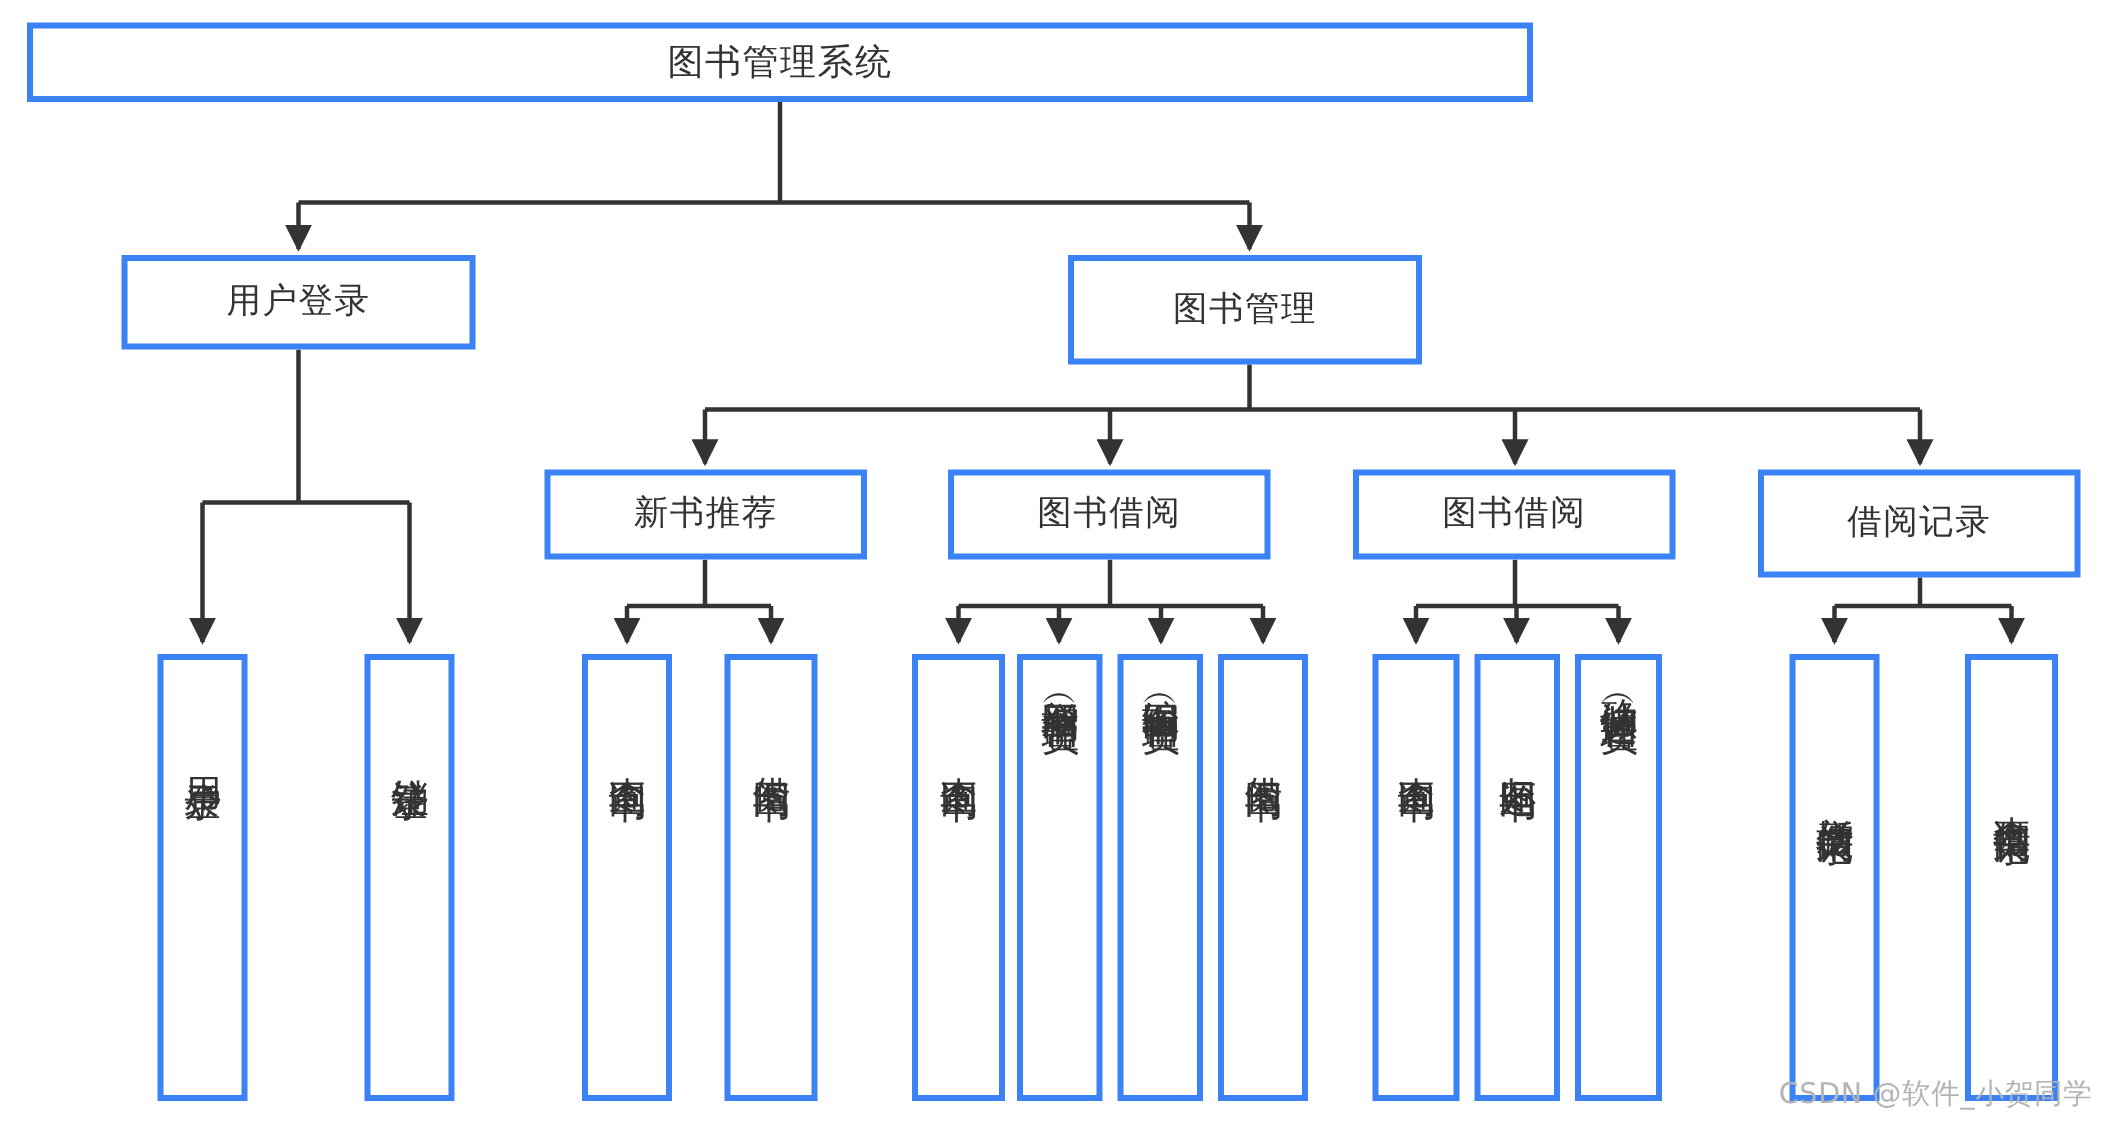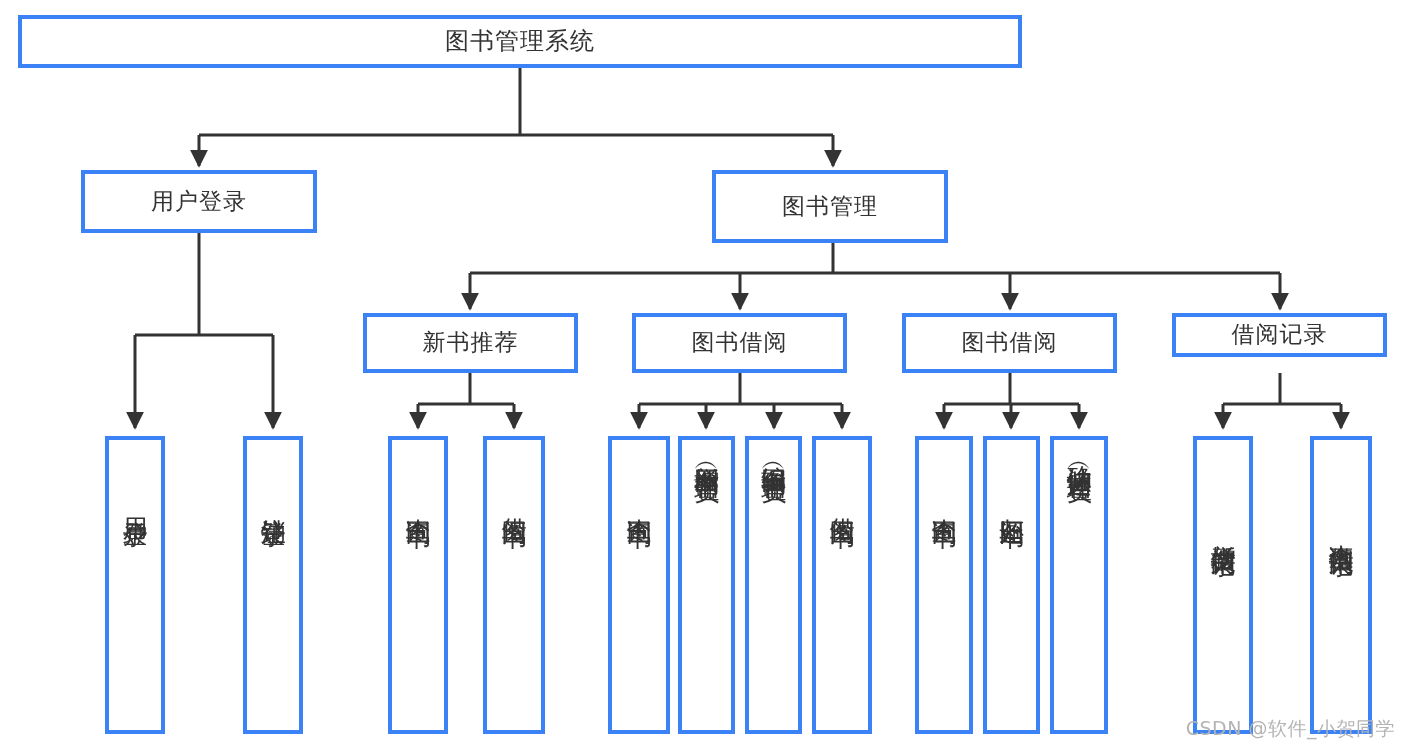--- a/index.html
+++ b/index.html
@@ -151,21 +151,21 @@
 
   <div class="node horiz" style="left:363px; top:313px; width:215px; height:60px;">
     <span class="label">新书推荐</span>
   </div>
   <div class="node horiz" style="left:632px; top:313px; width:215px; height:60px;">
     <span class="label">图书借阅</span>
   </div>
   <div class="node horiz" style="left:902px; top:313px; width:215px; height:60px;">
     <span class="label">图书借阅</span>
   </div>
-  <div class="node horiz" style="left:1172px; top:313px; width:215px; height:44px;">
+  <div class="node horiz" style="left:1172px; top:313px; width:215px; height:72px;">
     <span class="label">借阅记录</span>
   </div>
 
   <div class="node vert mid" style="left:105px; top:436px; width:60px; height:298px;">
     <span class="label">用户登录</span>
   </div>
   <div class="node vert mid" style="left:243px; top:436px; width:60px; height:298px;">
     <span class="label">注销登录</span>
   </div>
 

